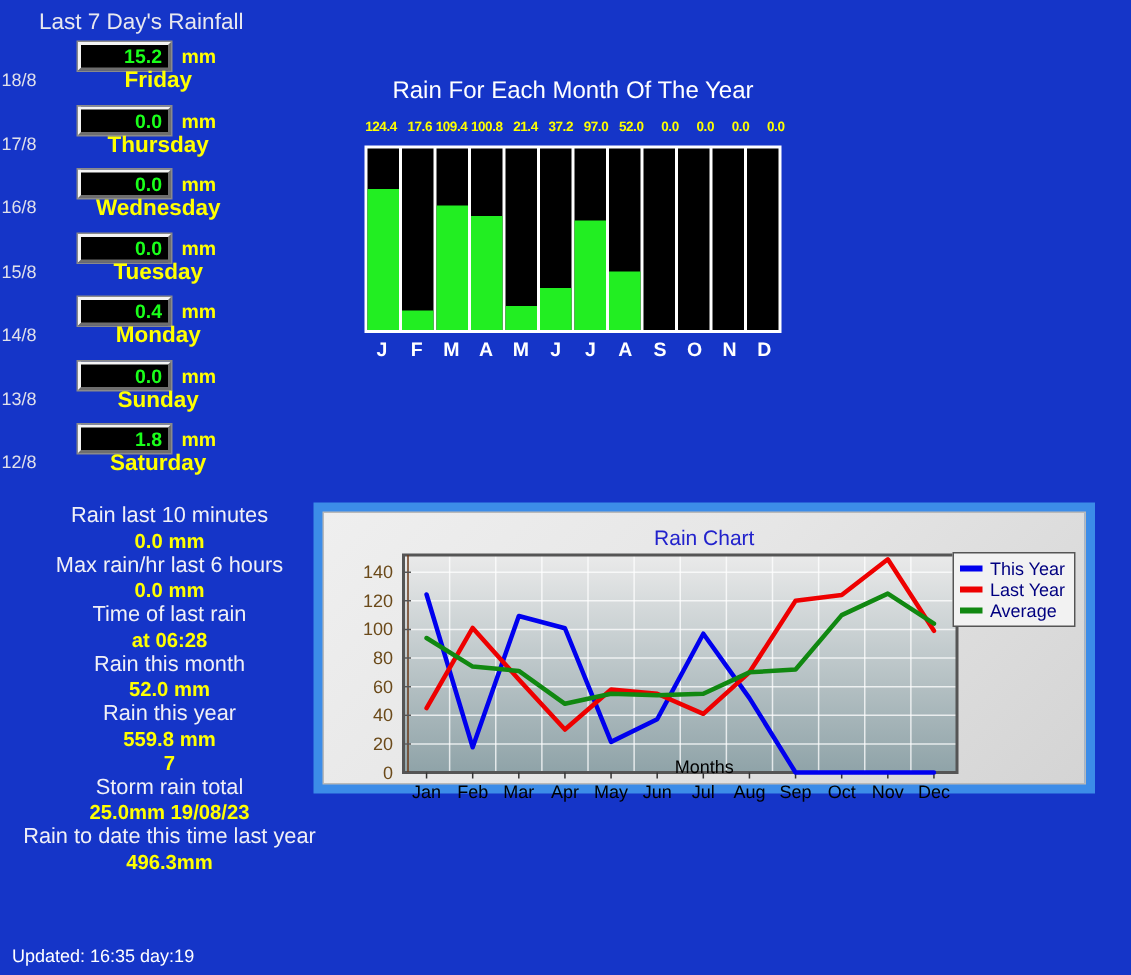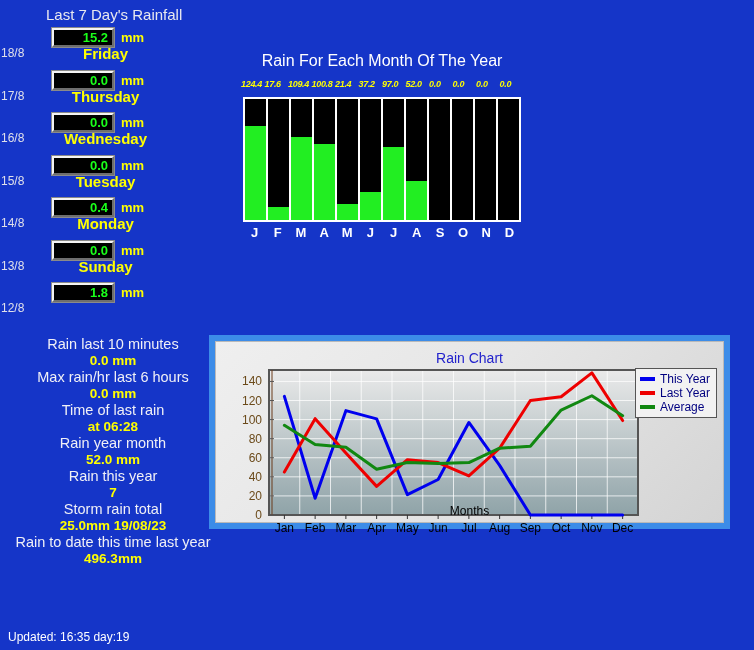--- a/index.html
+++ b/index.html
@@ -12,21 +12,20 @@
   }
   #root { position: relative; width: 754px; height: 650px; background: #1535c8; }
 
   
   #left-panel { position: absolute; left: 0; top: 0; width: 212px; height: 650px; }
 
   #days-title {
     position: absolute; left: 26px; top: 6px;
     color: #e8e8ef; font-size: 15px; font-weight: normal;
     white-space: nowrap;
-    margin-left: 20px;
   }
 
   .day-row { position: absolute; left: 0; width: 212px; height: 43px; }
   .day-date {
     position: absolute; left: 1px; top: 18px;
     color: #e0e0ea; font-size: 12px;
   }
   .readout {
     position: absolute; left: 52px; top: 0px;
     width: 62px; height: 19px;
@@ -69,24 +68,23 @@
   #month-chart { position: absolute; left: 237px; top: 52px; width: 290px; height: 190px; }
   #month-title {
     position: absolute; left: 0; top: 0; width: 290px;
     text-align: center; color: #ffffff; font-size: 16px;
   }
   #month-values {
     position: absolute; left: 4px; top: 27px; width: 282px;
     display: flex;
   }
   .mv {
-    flex: 1 1 0; text-align: left;
+    flex: 1 1 0; text-align: right;
     color: #ffff00; font-size: 9px; font-weight: bold;
     letter-spacing: -0.3px;
-    font-style: italic;
   }
   #month-plot {
     position: absolute; left: 6px; top: 45px;
     width: 278px; height: 125px;
     background: #ffffff;
     display: flex; gap: 2px;
     padding: 2px;
   }
   .mbar-cell {
     flex: 1 1 0; background: #000000;
@@ -191,34 +189,36 @@
           </div>
           <div class="unit">mm</div>
           <div class="day-name">Sunday</div>
         </div>
         <div class="day-row" style="top: 283px;">
           <div class="day-date">12/8</div>
           <div class="readout">
             <div class="readout-val">1.8</div>
           </div>
           <div class="unit">mm</div>
+          <div class="day-name">Saturday</div>
         </div>
       </div>
   </div>
 
   <div id="stats">
       <div class="stat-label">Rain last 10 minutes</div>
       <div class="stat-value">0.0 mm</div>
       <div class="stat-label">Max rain/hr last 6 hours</div>
       <div class="stat-value">0.0 mm</div>
       <div class="stat-label">Time of last rain</div>
       <div class="stat-value">at 06:28</div>
-      <div class="stat-label">Rain year month</div>
+      <div class="stat-label">Rain this month</div>
       <div class="stat-value">52.0 mm</div>
       <div class="stat-label">Rain this year</div>
+      <div class="stat-value">559.8 mm</div>
       <div class="stat-value">7</div>
       <div class="stat-label">Storm rain total</div>
       <div class="stat-value">25.0mm 19/08/23</div>
       <div class="stat-label">Rain to date this time last year</div>
       <div class="stat-value">496.3mm</div>
     </div>
   <div id="updated">Updated:  16:35 day:19</div>
 
   <div id="month-chart">
     <div id="month-title">Rain For Each Month Of The Year</div>

